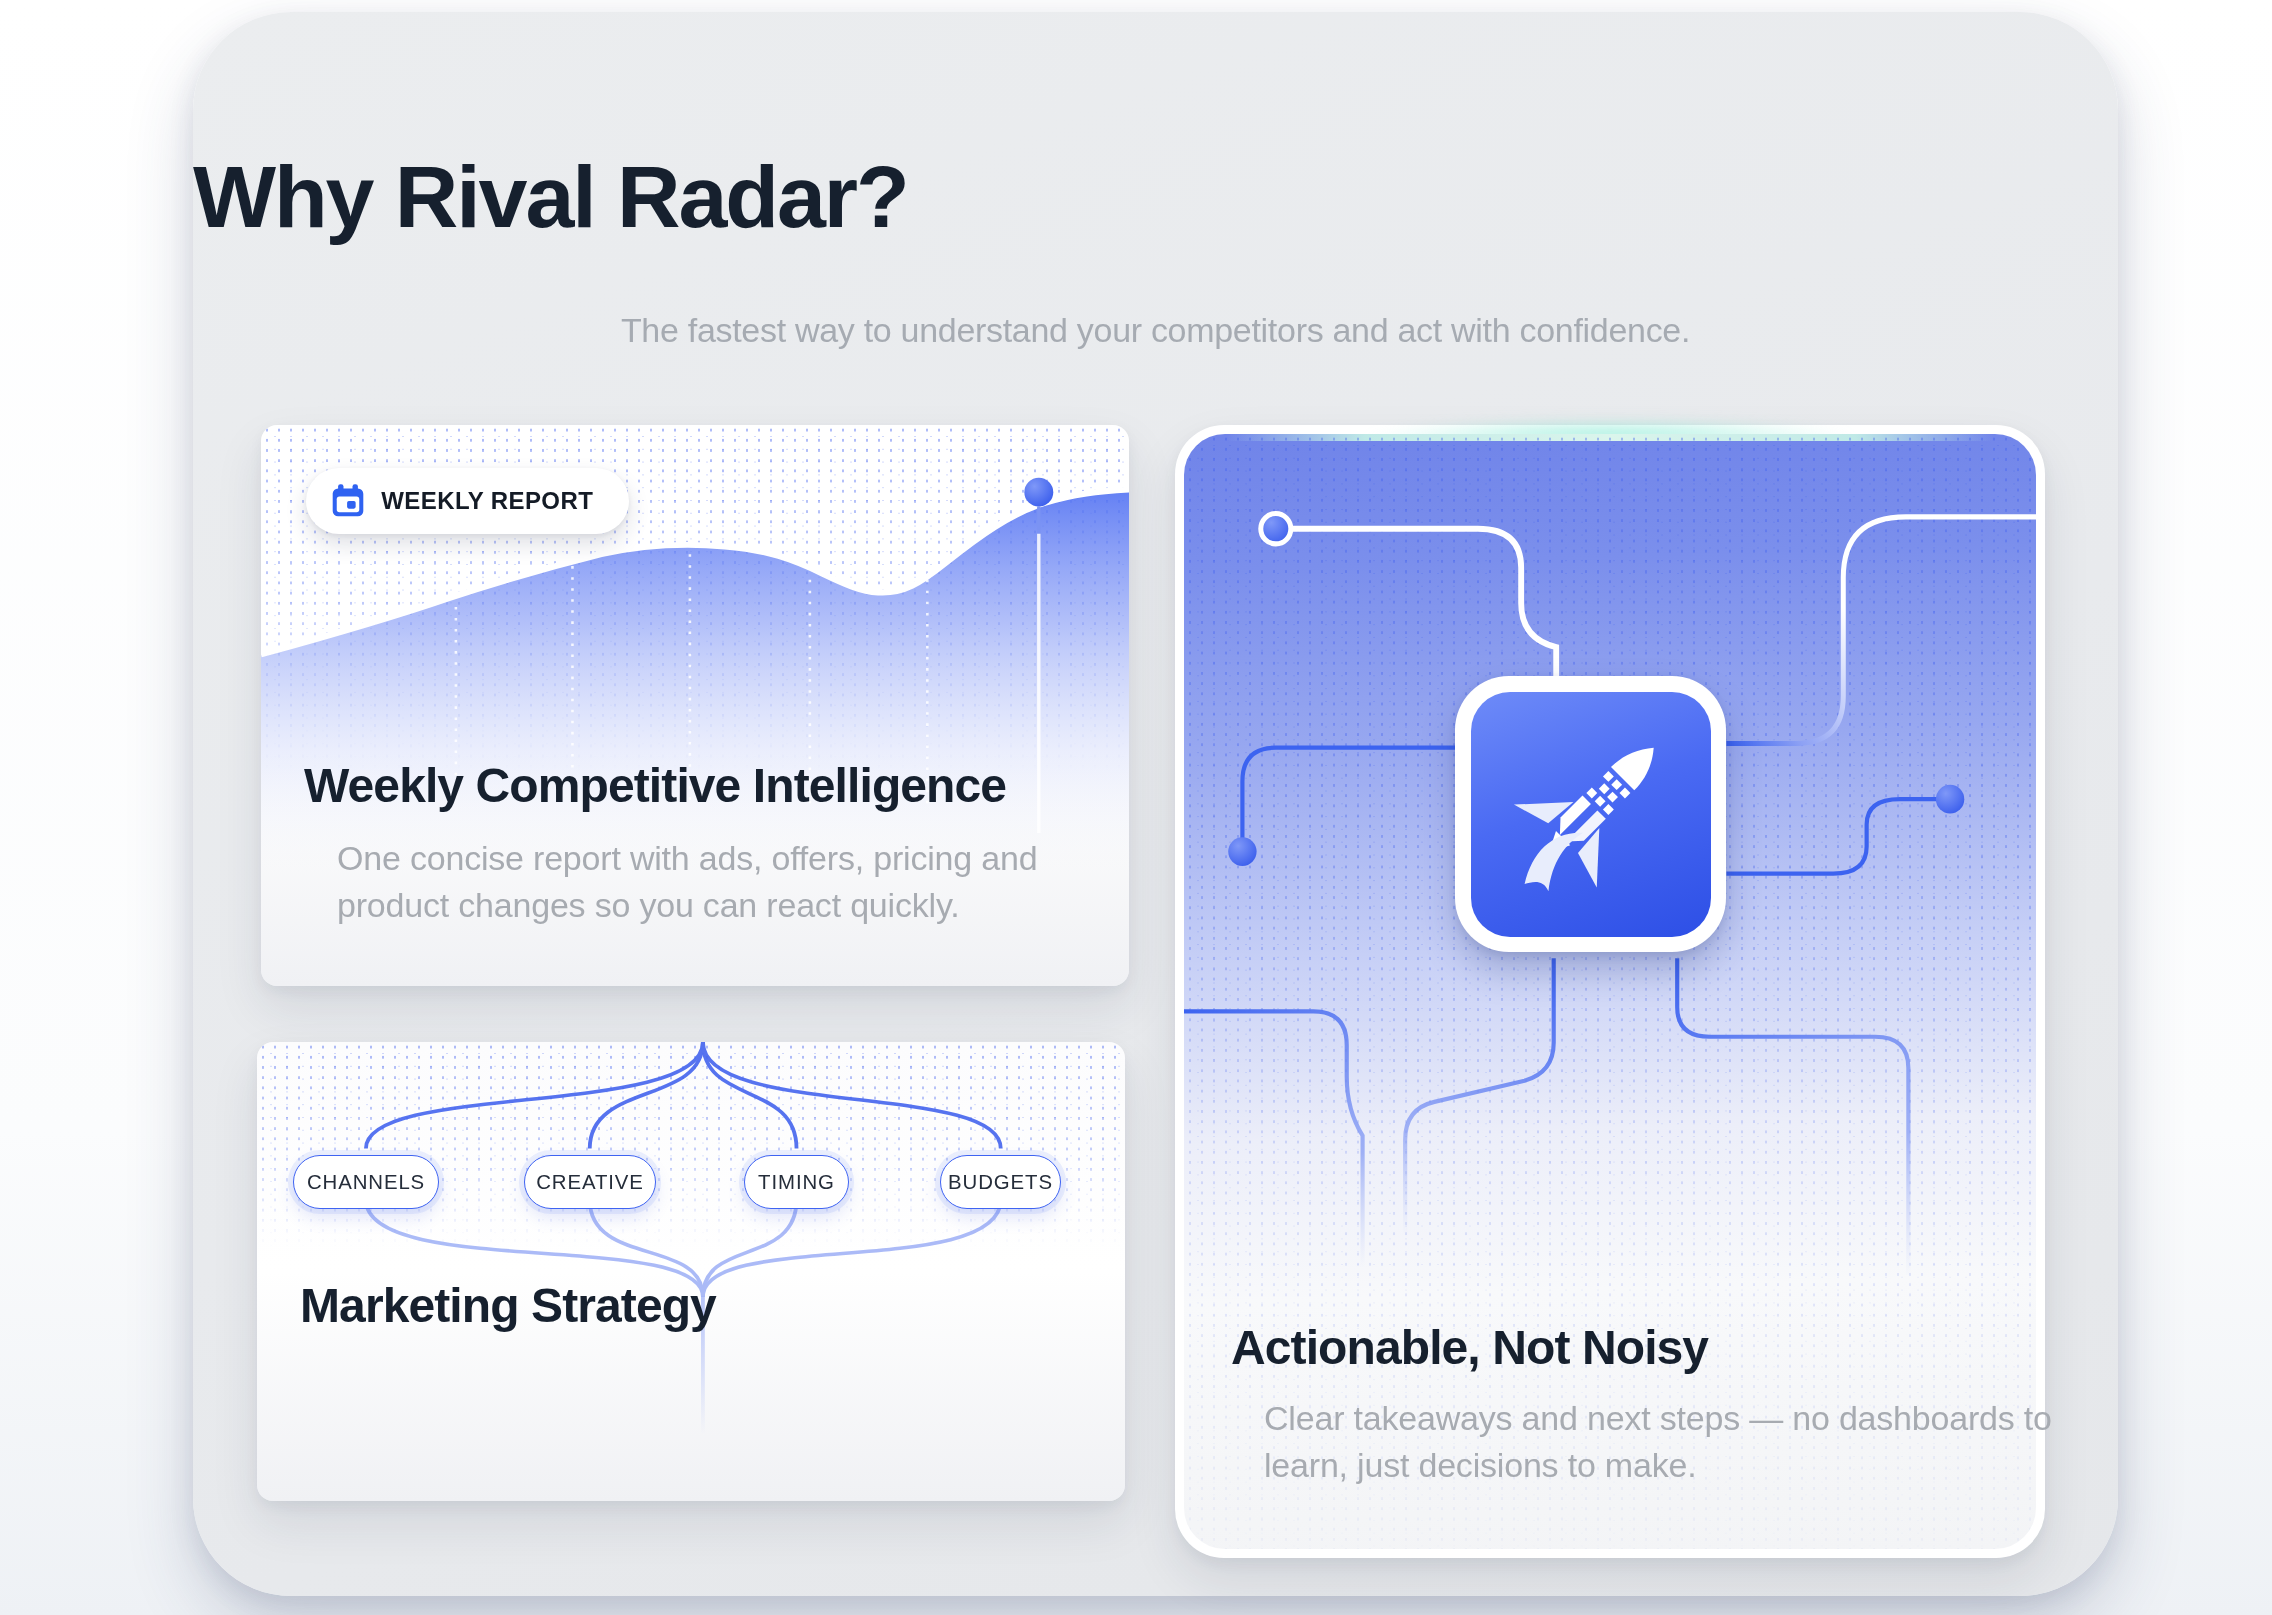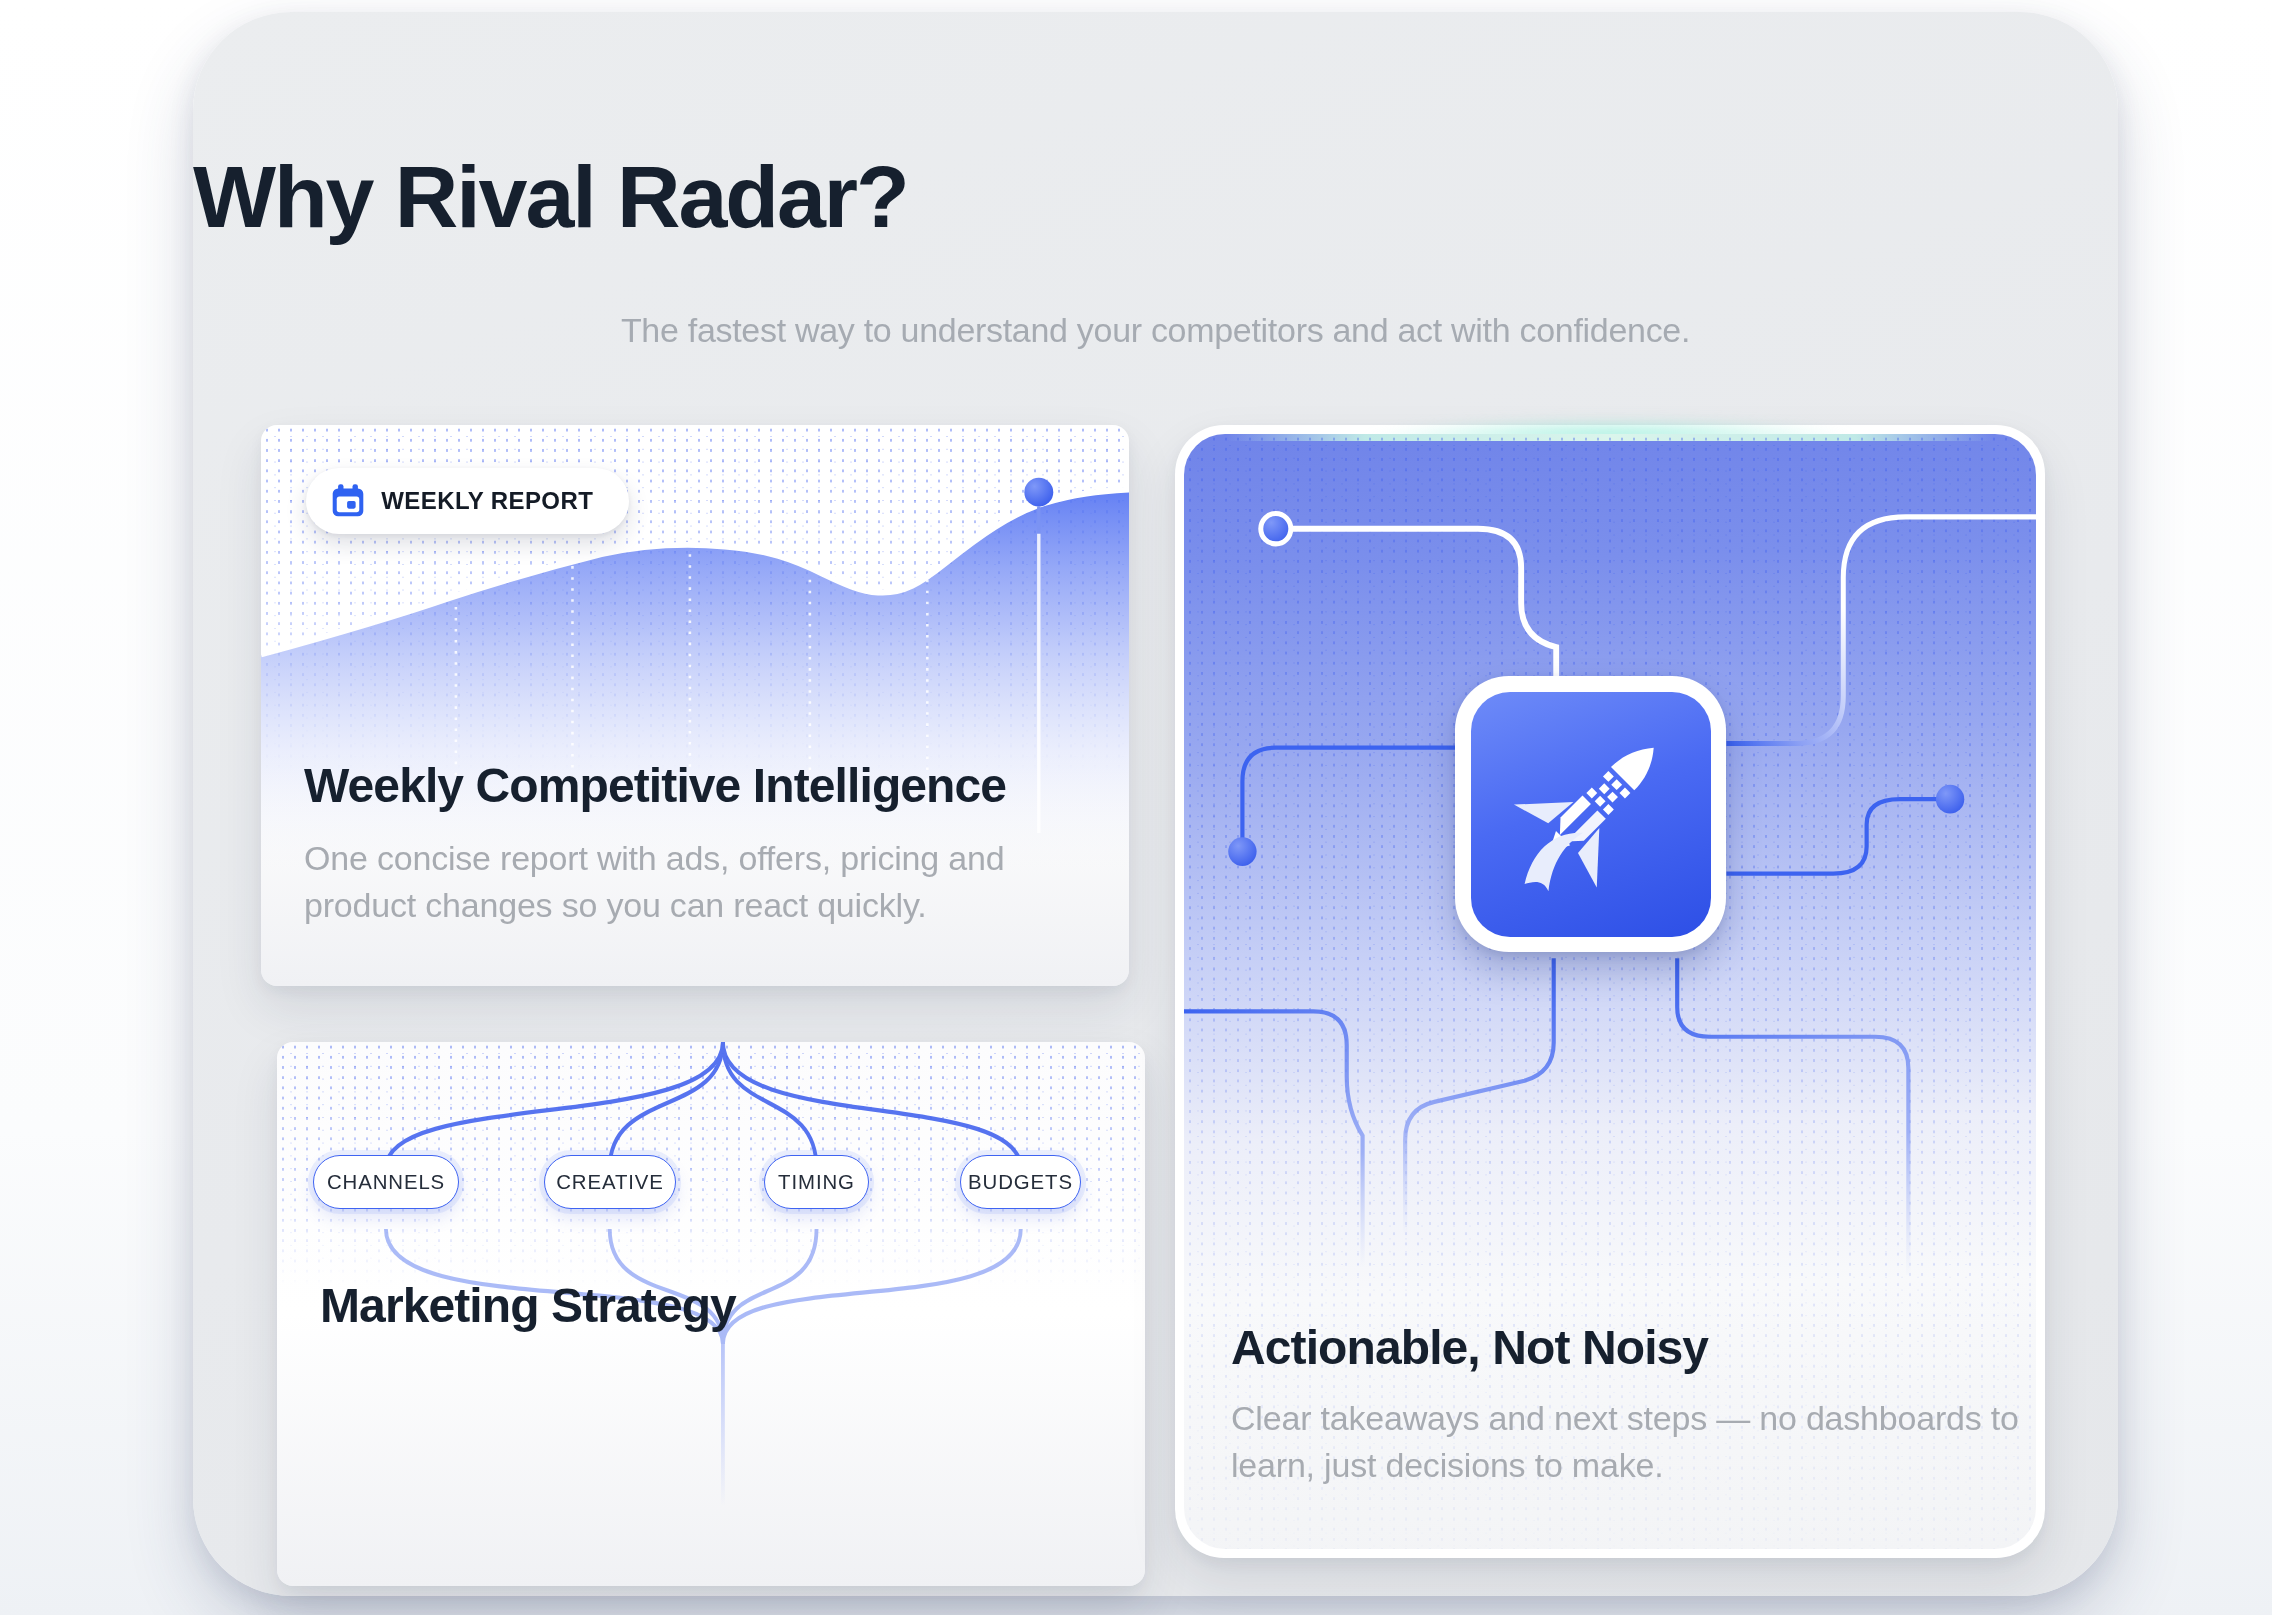--- a/index.html
+++ b/index.html
@@ -14,21 +14,21 @@
 
   .h1 { position:absolute; top:134px; left:0; width:100%; text-align:left;
         font-size:88px; font-weight:700; letter-spacing:-2.1px; color:#16202e; }
   .sub { position:absolute; top:299px; left:0; width:100%; text-align:center;
          font-size:34px; font-weight:400; color:#a6abb2; letter-spacing:-0.3px; }
 
   .card { position:absolute; background:#fff; border-radius:16px;
           box-shadow:0 22px 47px rgba(25,35,65,.10), 0 5.1px 13.6px rgba(25,35,65,.05); }
   #card-weekly   { left:68px;  top:413px;  width:868px; height:561px; overflow:hidden;
                    background:linear-gradient(180deg,#ffffff 0%,#ffffff 58%,#f0f1f4 100%); }
-  #card-strategy { left:84px;  top:1030px; width:868px; height:544px; overflow:hidden;
+  #card-strategy { left:64px;  top:1030px; width:868px; height:459px; overflow:hidden;
                    background:linear-gradient(180deg,#fcfcfd 0%,#ffffff 50%,#f0f1f4 100%); }
   #card-action   { left:982px; top:413px; width:870px; height:1133px; border-radius:49px; }
 
   
   .dots { position:absolute; pointer-events:none;
           background-image:
             radial-gradient(rgba(62,94,240,.42) 1.4px, transparent 1.5px),
             radial-gradient(rgba(62,94,240,.24) 1.1px, transparent 1.3px);
           background-size:12px 10.2px, 16px 12.8px;
           background-position:0 0, 6px 5.1px; }
@@ -47,21 +47,21 @@
   .badge { position:absolute; left:45px; top:43px; height:66px;
            padding:0 36px 0 24px; background:#fff; border-radius:34px;
            display:flex; align-items:center; gap:15.3px;
            box-shadow:0 10.2px 22px rgba(25,35,70,.14), 0 1.7px 5.1px rgba(25,35,70,.08); }
   .badge-label { font-size:24px; font-weight:700; color:#141b26; letter-spacing:0.4px; }
 
   .card-title { position:absolute; left:43px; font-size:48px; font-weight:700;
                 color:#16202e; letter-spacing:-0.9px; white-space:nowrap; }
   .card-desc  { position:absolute; left:43px; font-size:34px; color:#a7abb1;
                 line-height:47px; letter-spacing:-0.2px; }
-  .card-desc div { white-space:nowrap; }
+  .card-desc div { white-space:nowrap;margin-left:33px; }
 
   #weekly-title { top:333px; }  #weekly-desc { top:410px; }
   #strategy-title { top:236px; } #strategy-desc { top:316px; }
 
   .pill { position:absolute; top:113px; height:54px; background:#fff;
           border:1.7px solid #3e63f2; border-radius:29px;
           display:flex; align-items:center; justify-content:center;
           font-size:20.4px; font-weight:500; color:#252d3a; letter-spacing:0.9px;
           box-shadow:0 0 0 5.1px rgba(80,115,245,.10), 0 8.5px 17px rgba(60,90,220,.15); }
   #pill-channels { left:36px;  width:146px; }

